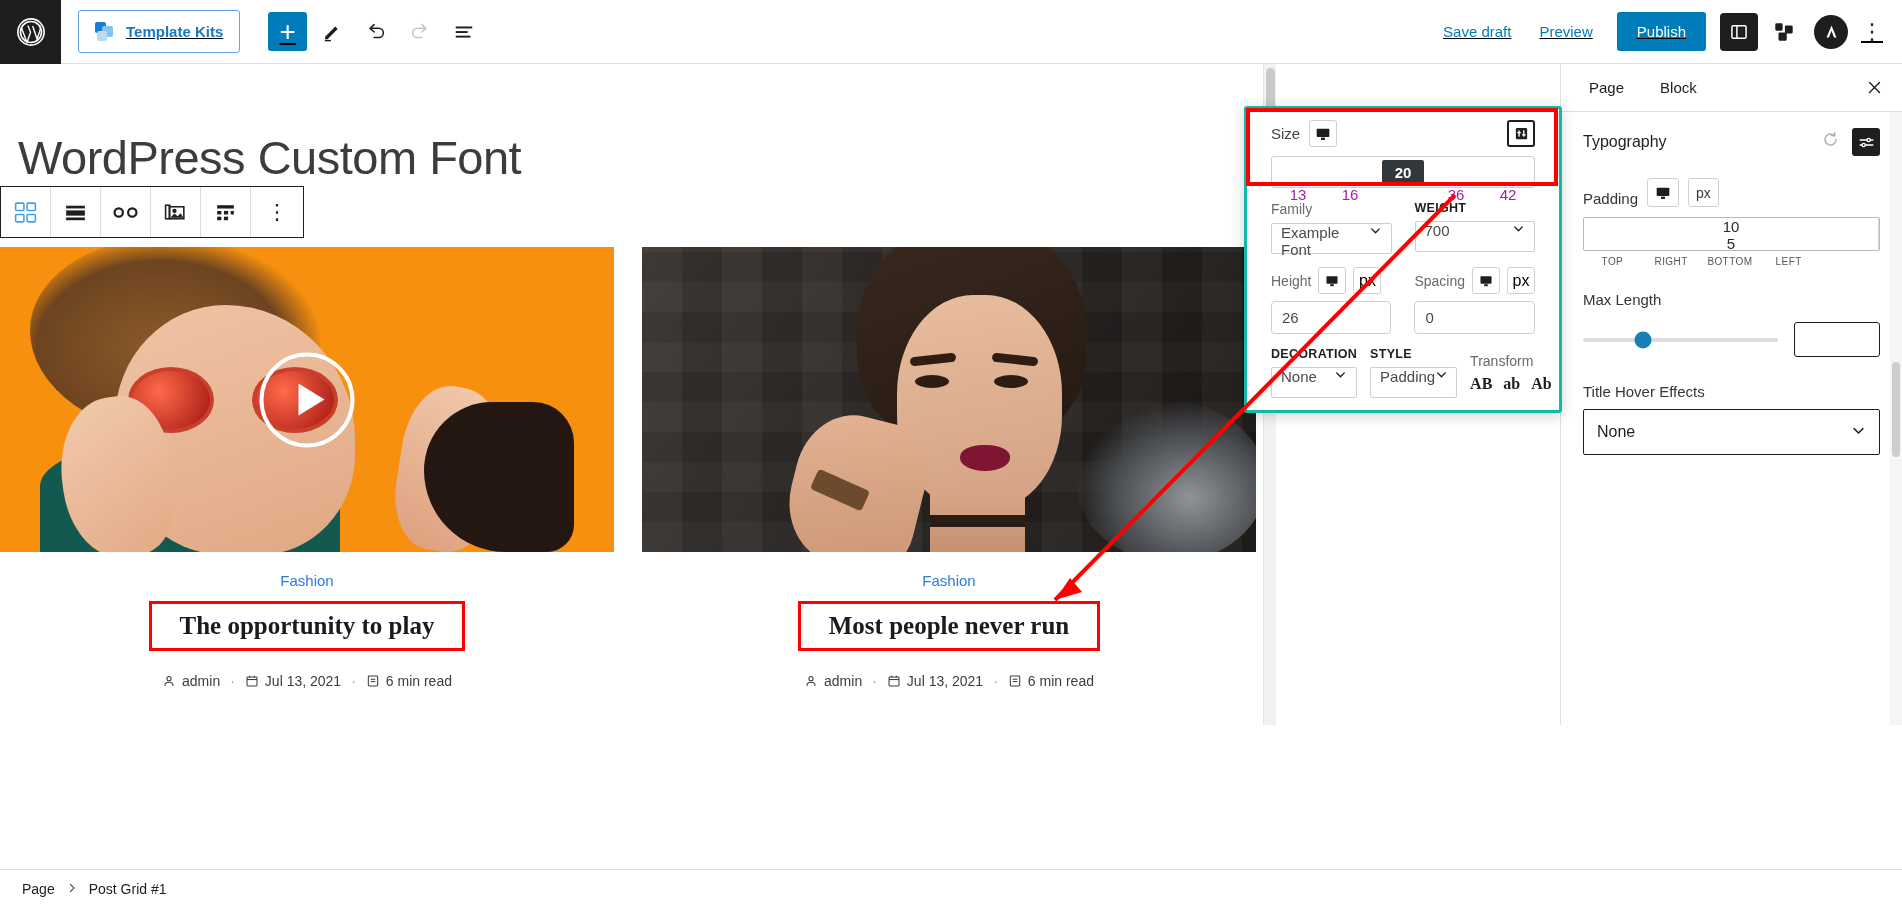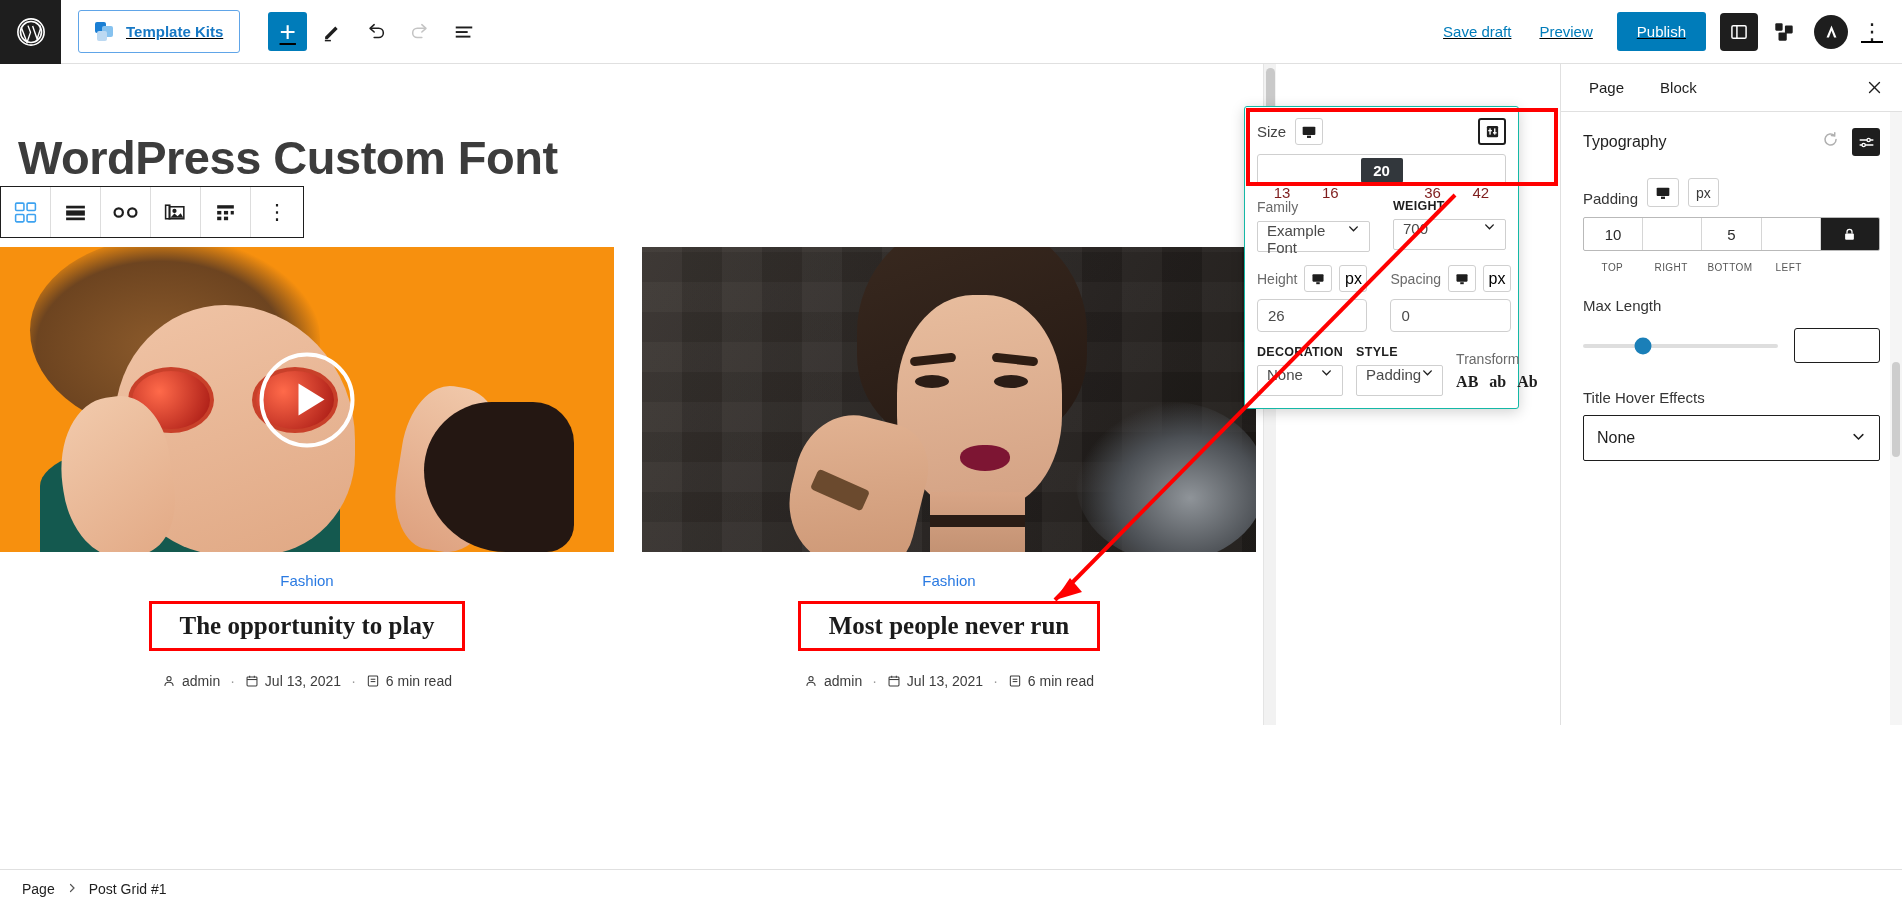--- a/index.html
+++ b/index.html
@@ -79,21 +79,21 @@
     justify-content: center; margin-left: 6px; color: #1e1e1e;
     font-size: 22px; letter-spacing: 0; line-height: .6;
   }
 
   
   .canvas {
     position: absolute; top: 64px; left: 0; width: 1276px; height: 661px;
     background: #fff; overflow: hidden;
   }
   .post-title {
-    font-size: 47px; font-weight: 700; color: #3c3c3c;
+    font-size: 47px; font-weight: 400; color: #3c3c3c;
     padding: 66px 0 0 18px; letter-spacing: -.5px;
   }
   .block-toolbar {
     position: absolute; left: 0; top: 122px;
     display: flex; border: 1px solid #1e1e1e; background: #fff; height: 52px;
   }
   .bt-item {
     width: 50px; height: 50px; display: flex; align-items: center;
     justify-content: center; border-right: 1px solid #ddd; color: #1e1e1e;
   }
@@ -266,31 +266,32 @@
   }
   .pad-head { display: flex; align-items: flex-end; gap: 9px; margin-bottom: 10px; }
   .chip {
     border: 1px solid #d0d0d0; border-radius: 3px; min-width: 29px; height: 29px;
     display: flex; align-items: center; justify-content: center;
     font-size: 14px; color: #3a3a3a; padding: 0 7px; background: #fff;
   }
   .pad-grid {
     display: flex; border: 1px solid #b9b9b9; border-radius: 2px; height: 34px;
     overflow: hidden;
+    flex-direction: column;
   }
   .pad-cell {
     flex: 1; display: flex; align-items: center; justify-content: center;
     border-right: 1px solid #d6d6d6; font-size: 15px; color: #2b2b2b;
   }
   .pad-lock {
     width: 62px; background: #1e1e1e; color: #fff; display: flex;
     align-items: center; justify-content: center; border-right: none;
   }
   .pad-labels {
-    display: flex; margin-top: 11px; margin-bottom: 24px;
+    display: flex; margin-top: 5px; margin-bottom: 24px;
   }
   .pad-labels span {
     flex: 1; text-align: center; font-size: 10px; color: #555;
     letter-spacing: .4px;
   }
   .pad-labels span:last-child { flex: 0 0 62px; }
   .slider-row { display: flex; align-items: center; gap: 16px; margin-bottom: 26px; }
   .slider-track {
     flex: 1; height: 4px; background: #dedede; border-radius: 2px; position: relative;
   }
@@ -310,41 +311,41 @@
   .sb-scroll {
     position: absolute; right: 0; top: 48px; width: 12px; height: 613px; background: #f5f5f5;
   }
   .sb-scroll .thumb {
     position: absolute; top: 250px; left: 2px; width: 8px; height: 95px;
     background: #cdcdcd; border-radius: 4px;
   }
 
   
   .popover {
-    position: absolute; left: 1244px; top: 106px; width: 275px;
-    background: #fff; border: 1px solid #14b8a6; border-radius: 3px;
-    box-shadow: 0 3px 14px rgba(0,0,0,.18); padding: 0 1px 12px; z-index: 40;
+    position: absolute; left: 1244px; top: 106px; width: 318px;
+    background: #fff; border: 3px solid #14b8a6; border-radius: 3px;
+    box-shadow: 0 3px 14px rgba(0,0,0,.18); padding: 0 13px 12px; z-index: 40;
   }
   .pop-hl {
     position: absolute; left: 1246px; top: 108px; width: 312px; height: 78px;
     border: 4px solid #ff0000; z-index: 60; pointer-events: none;
   }
   .size-head { display: flex; align-items: center; gap: 9px; padding: 11px 11px 0; }
   .size-label { font-size: 15px; color: #444; }
   .mini-btn {
     border: 1px solid #d0d0d0; border-radius: 3px; width: 28px; height: 27px;
     display: flex; align-items: center; justify-content: center; background: #fff;
   }
   .mini-btn.dark { border: 2px solid #1e1e1e; margin-left: auto; }
   .size-steps {
     margin: 9px 11px 0; border: 1px solid #cfcfcf; border-radius: 3px; height: 32px;
     display: flex; align-items: center;
   }
   .step {
-    flex: 1; text-align: center; font-size: 15px; color: #7f1d1d; margin-top: 44px;
+    flex: 1; text-align: center; font-size: 15px; color: #a21caf; margin-top: 44px;
   }
   .step.active {
     background: #32373c; color: #fff; font-weight: 700;
     border-radius: 2px; padding: 4px 0; margin: 0 6px; flex: 0 0 42px;
   }
   .two-col { display: flex; gap: 23px; padding: 13px 11px 0; }
   .col { flex: 1; }
   .fld-label { font-size: 14px; color: #6a6a6a; margin-bottom: 6px; }
   .fld-label.caps { font-size: 12.5px; color: #1e1e1e; font-weight: 600; letter-spacing: .3px; }
   .fld-sel {

